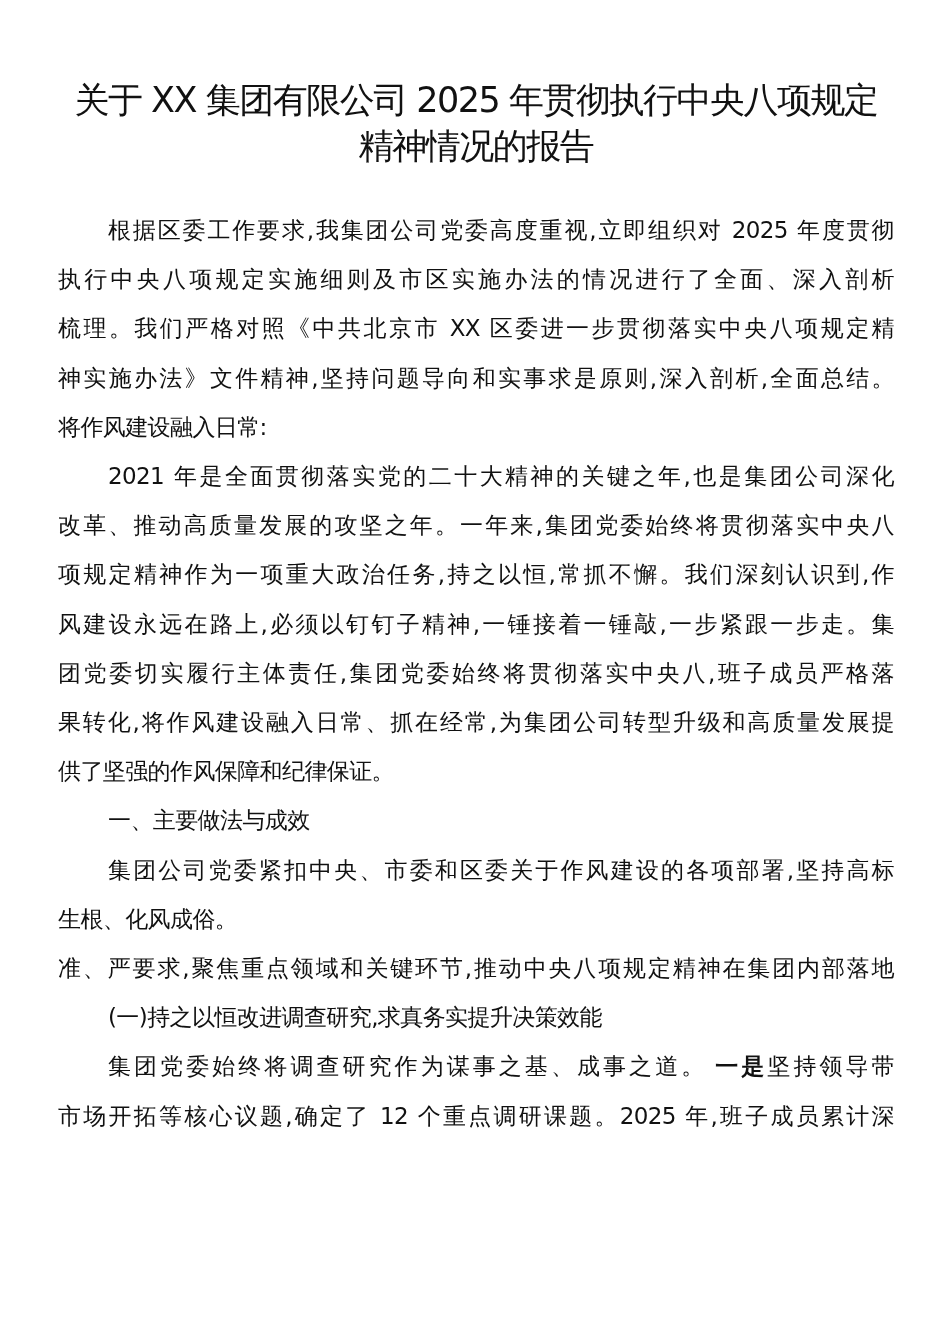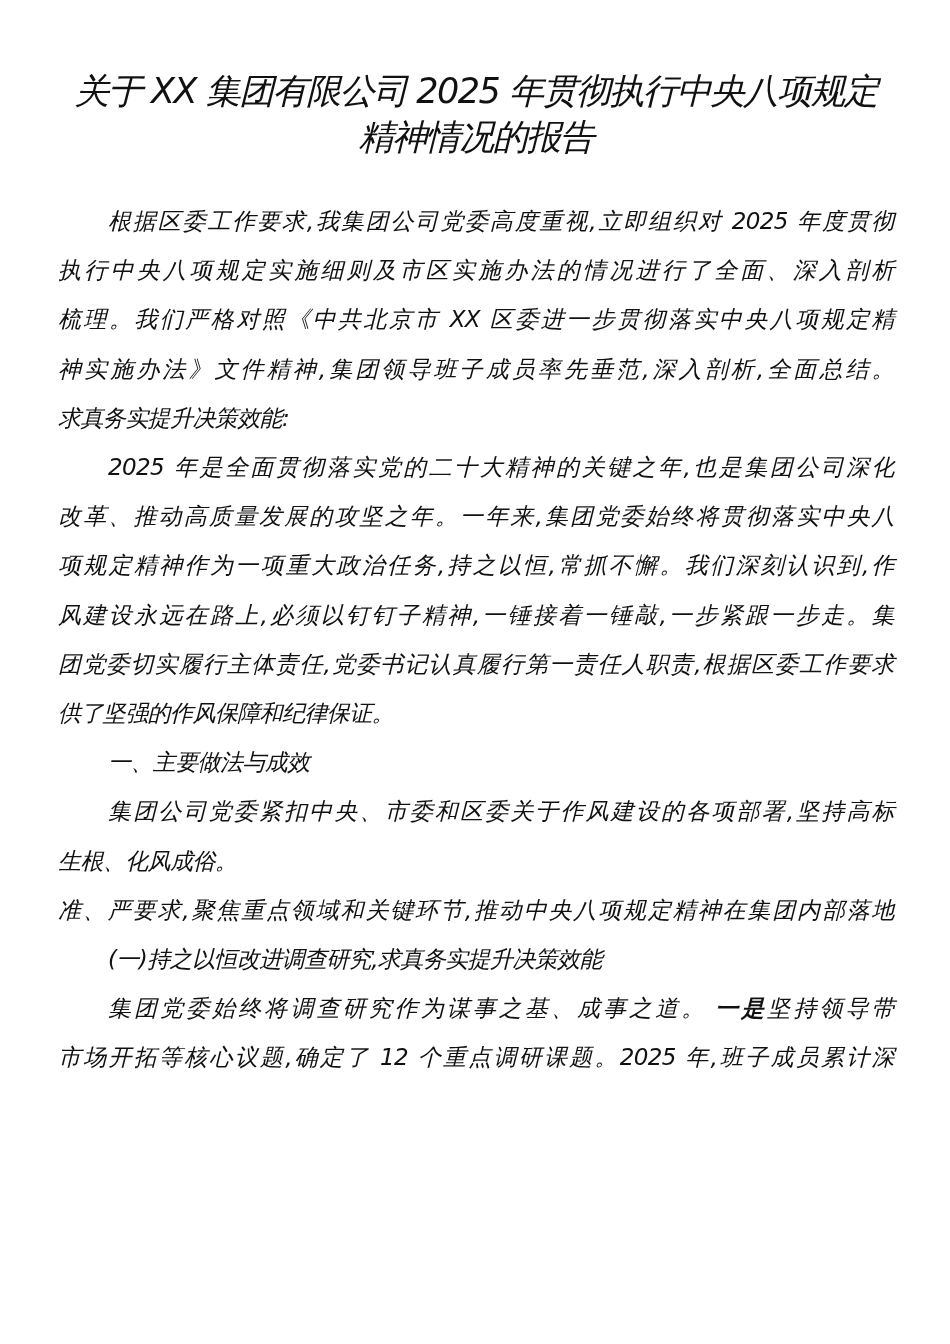--- a/index.html
+++ b/index.html
@@ -1,18 +1,18 @@
 <!DOCTYPE html>
 <html><head>
 <meta charset="utf-8">
 <style>
   html, body { margin: 0; padding: 0; background: #ffffff; }
   body { width: 950px; height: 1344px; overflow: hidden; position: relative;
          font-family: "DejaVu Sans", "Liberation Sans", sans-serif; color: #111; }
-  .page { position: absolute; left: 58px; top: 0; width: 836px; font-style: italic; }
+  .page { position: absolute; left: 58px; top: 9px; width: 836px; }
   .title { margin: 68px 0 0 0; text-align: center; font-size: 35px; line-height: 46px;
            letter-spacing: -1.5px; font-weight: normal; }
   .body { margin-top: 37px; font-size: 23px; line-height: 49.2px; text-align: justify;
           letter-spacing: -0.6px; }
   .b { font-weight: bold; margin-left: 8px; }
   .line { display: block; white-space: nowrap; text-align-last: justify; }
   .line.last { text-align-last: left; }
   .indent { padding-left: 50px; }
 </style>
 </head>
@@ -23,30 +23,31 @@
     <span class="line last" style="text-align:center;text-align-last:center">关于 XX 集团有限公司 2025 年贯彻执行中央八项规定</span>
     <span class="line last" style="text-align:right;text-align-last:center">精神情况的报告</span>
   </div>
 
   <div class="body">
 
     <div>
       <span class="line indent">根据区委工作要求,我集团公司党委高度重视,立即组织对 2025 年度贯彻</span>
       <span class="line">执行中央八项规定实施细则及市区实施办法的情况进行了全面、深入剖析</span>
       <span class="line">梳理。我们严格对照《中共北京市 XX 区委进一步贯彻落实中央八项规定精</span>
-      <span class="line">神实施办法》文件精神,集团领导班子成员率先垂范,深入剖析,全面总结。</span>
-      <span class="line last">求真务实提升决策效能:</span>
+      <span class="line">神实施办法》文件精神,坚持问题导向和实事求是原则,深入剖析,全面总结。</span>
+      <span class="line last">将作风建设融入日常:</span>
     </div>
 
     <div>
-      <span class="line indent">2025 年是全面贯彻落实党的二十大精神的关键之年,也是集团公司深化</span>
+      <span class="line indent">2021 年是全面贯彻落实党的二十大精神的关键之年,也是集团公司深化</span>
       <span class="line">改革、推动高质量发展的攻坚之年。一年来,集团党委始终将贯彻落实中央八</span>
       <span class="line">项规定精神作为一项重大政治任务,持之以恒,常抓不懈。我们深刻认识到,作</span>
       <span class="line">风建设永远在路上,必须以钉钉子精神,一锤接着一锤敲,一步紧跟一步走。集</span>
-      <span class="line">团党委切实履行主体责任,党委书记认真履行第一责任人职责,根据区委工作要求</span>
+      <span class="line">团党委切实履行主体责任,集团党委始终将贯彻落实中央八,班子成员严格落</span>
+      <span class="line">果转化,将作风建设融入日常、抓在经常,为集团公司转型升级和高质量发展提</span>
       <span class="line last">供了坚强的作风保障和纪律保证。</span>
     </div>
 
     <div>
       <span class="line last indent">一、主要做法与成效</span>
     </div>
 
     <div>
       <span class="line indent">集团公司党委紧扣中央、市委和区委关于作风建设的各项部署,坚持高标</span>
       <span class="line last">生根、化风成俗。</span>

